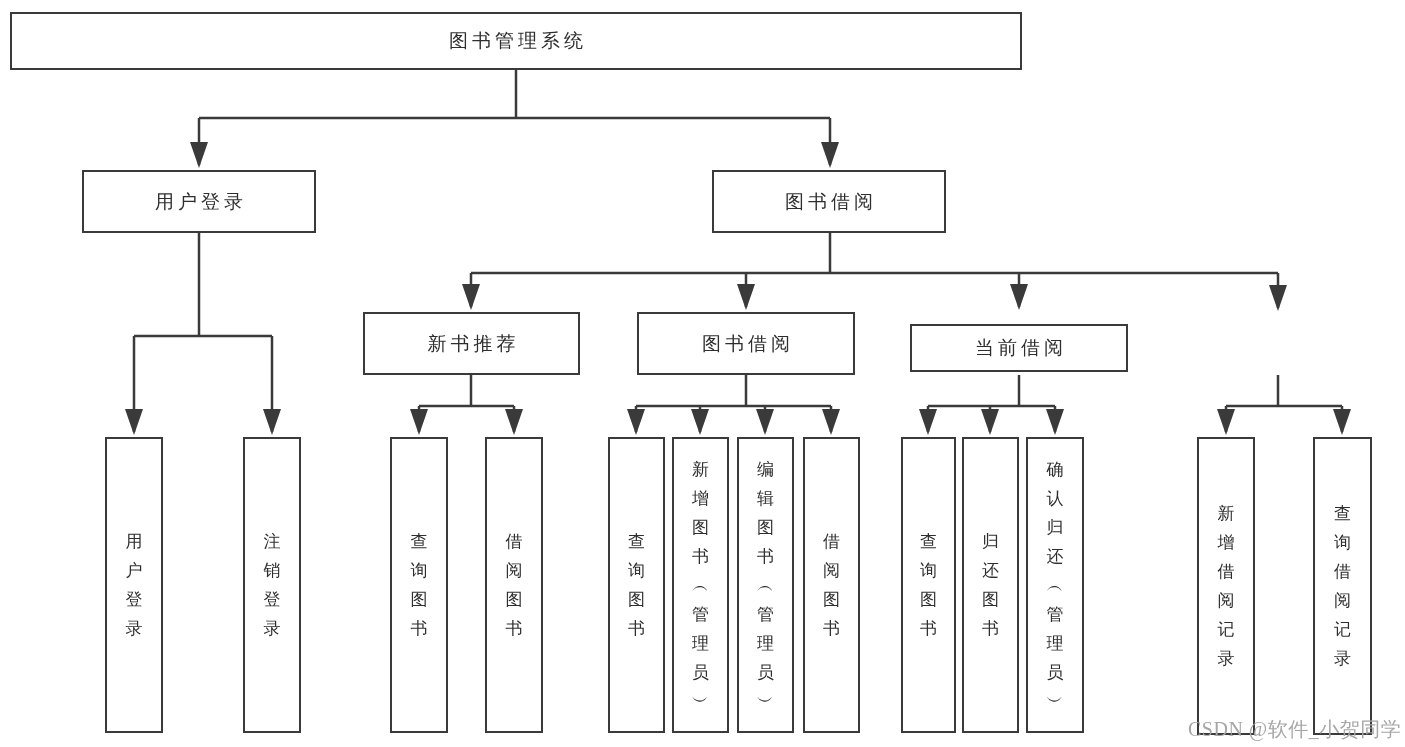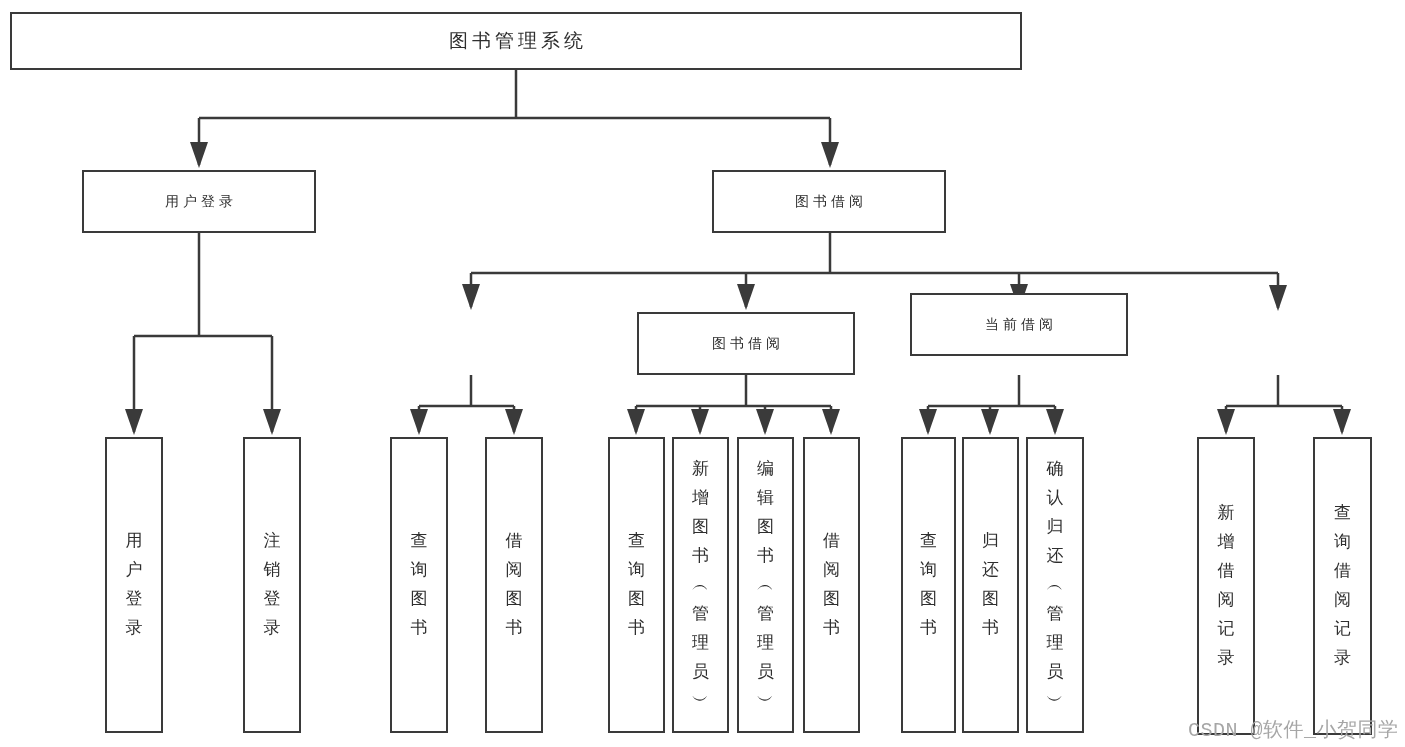--- a/index.html
+++ b/index.html
@@ -1,28 +1,28 @@
 <!DOCTYPE html>
 <html><head>
 <meta charset="utf-8">
 <style>
   html,body{margin:0;padding:0;background:#ffffff;}
   .stage{
     position:relative;width:1405px;height:747px;background:#ffffff;overflow:hidden;
-    font-family:Liberation Mono, monospace;color:#2e2e2e;
+    font-family:Liberation Serif, serif;color:#2e2e2e;
   }
   .connectors{position:absolute;left:0;top:0;width:1405px;height:747px;}
   .node{
     position:absolute;box-sizing:border-box;background:#ffffff;
     border:2.5px solid #3a3a3a;display:flex;align-items:center;justify-content:center;
     z-index:2;
   }
   .node .label{letter-spacing:4px;text-indent:4px;}
   .node.root .label{font-size:19px;}
-  .node.lvl1 .label,.node.lvl2 .label{font-size:14px;}
+  .node.lvl1 .label,.node.lvl2 .label{font-size:19px;}
   .vtext{
     font-size:17px;line-height:29px;white-space:pre-line;text-align:center;
     letter-spacing:0;display:block;
   }
   .watermark{
     position:absolute;left:1188px;top:716px;z-index:6;
     font-size:20px;color:#a6a6a6;letter-spacing:0.5px;white-space:nowrap;
   }
 </style>
 </head>
@@ -84,24 +84,27 @@
     <span class="label">图书管理系统</span>
   </div>
 
   <div class="node lvl1" style="left:82px;top:170px;width:234px;height:63px">
     <span class="label">用户登录</span>
   </div>
   <div class="node lvl1" style="left:712px;top:170px;width:234px;height:63px">
     <span class="label">图书借阅</span>
   </div>
 
+  <div class="node lvl2" style="left:363px;top:312px;width:217px;height:63px">
+    <span class="label">新书推荐</span>
+  </div>
   <div class="node lvl2" style="left:637px;top:312px;width:218px;height:63px">
     <span class="label">图书借阅</span>
   </div>
-  <div class="node lvl2" style="left:910px;top:293px;width:218px;height:63px">
+  <div class="node lvl2" style="left:910px;top:324px;width:218px;height:48px">
     <span class="label">当前借阅</span>
   </div>
 
   <div class="node leaf" style="left:105px;top:437px;width:58px;height:296px">
     <span class="vtext">用
 户
 登
 录</span>
   </div>
   <div class="node leaf" style="left:243px;top:437px;width:58px;height:296px">

